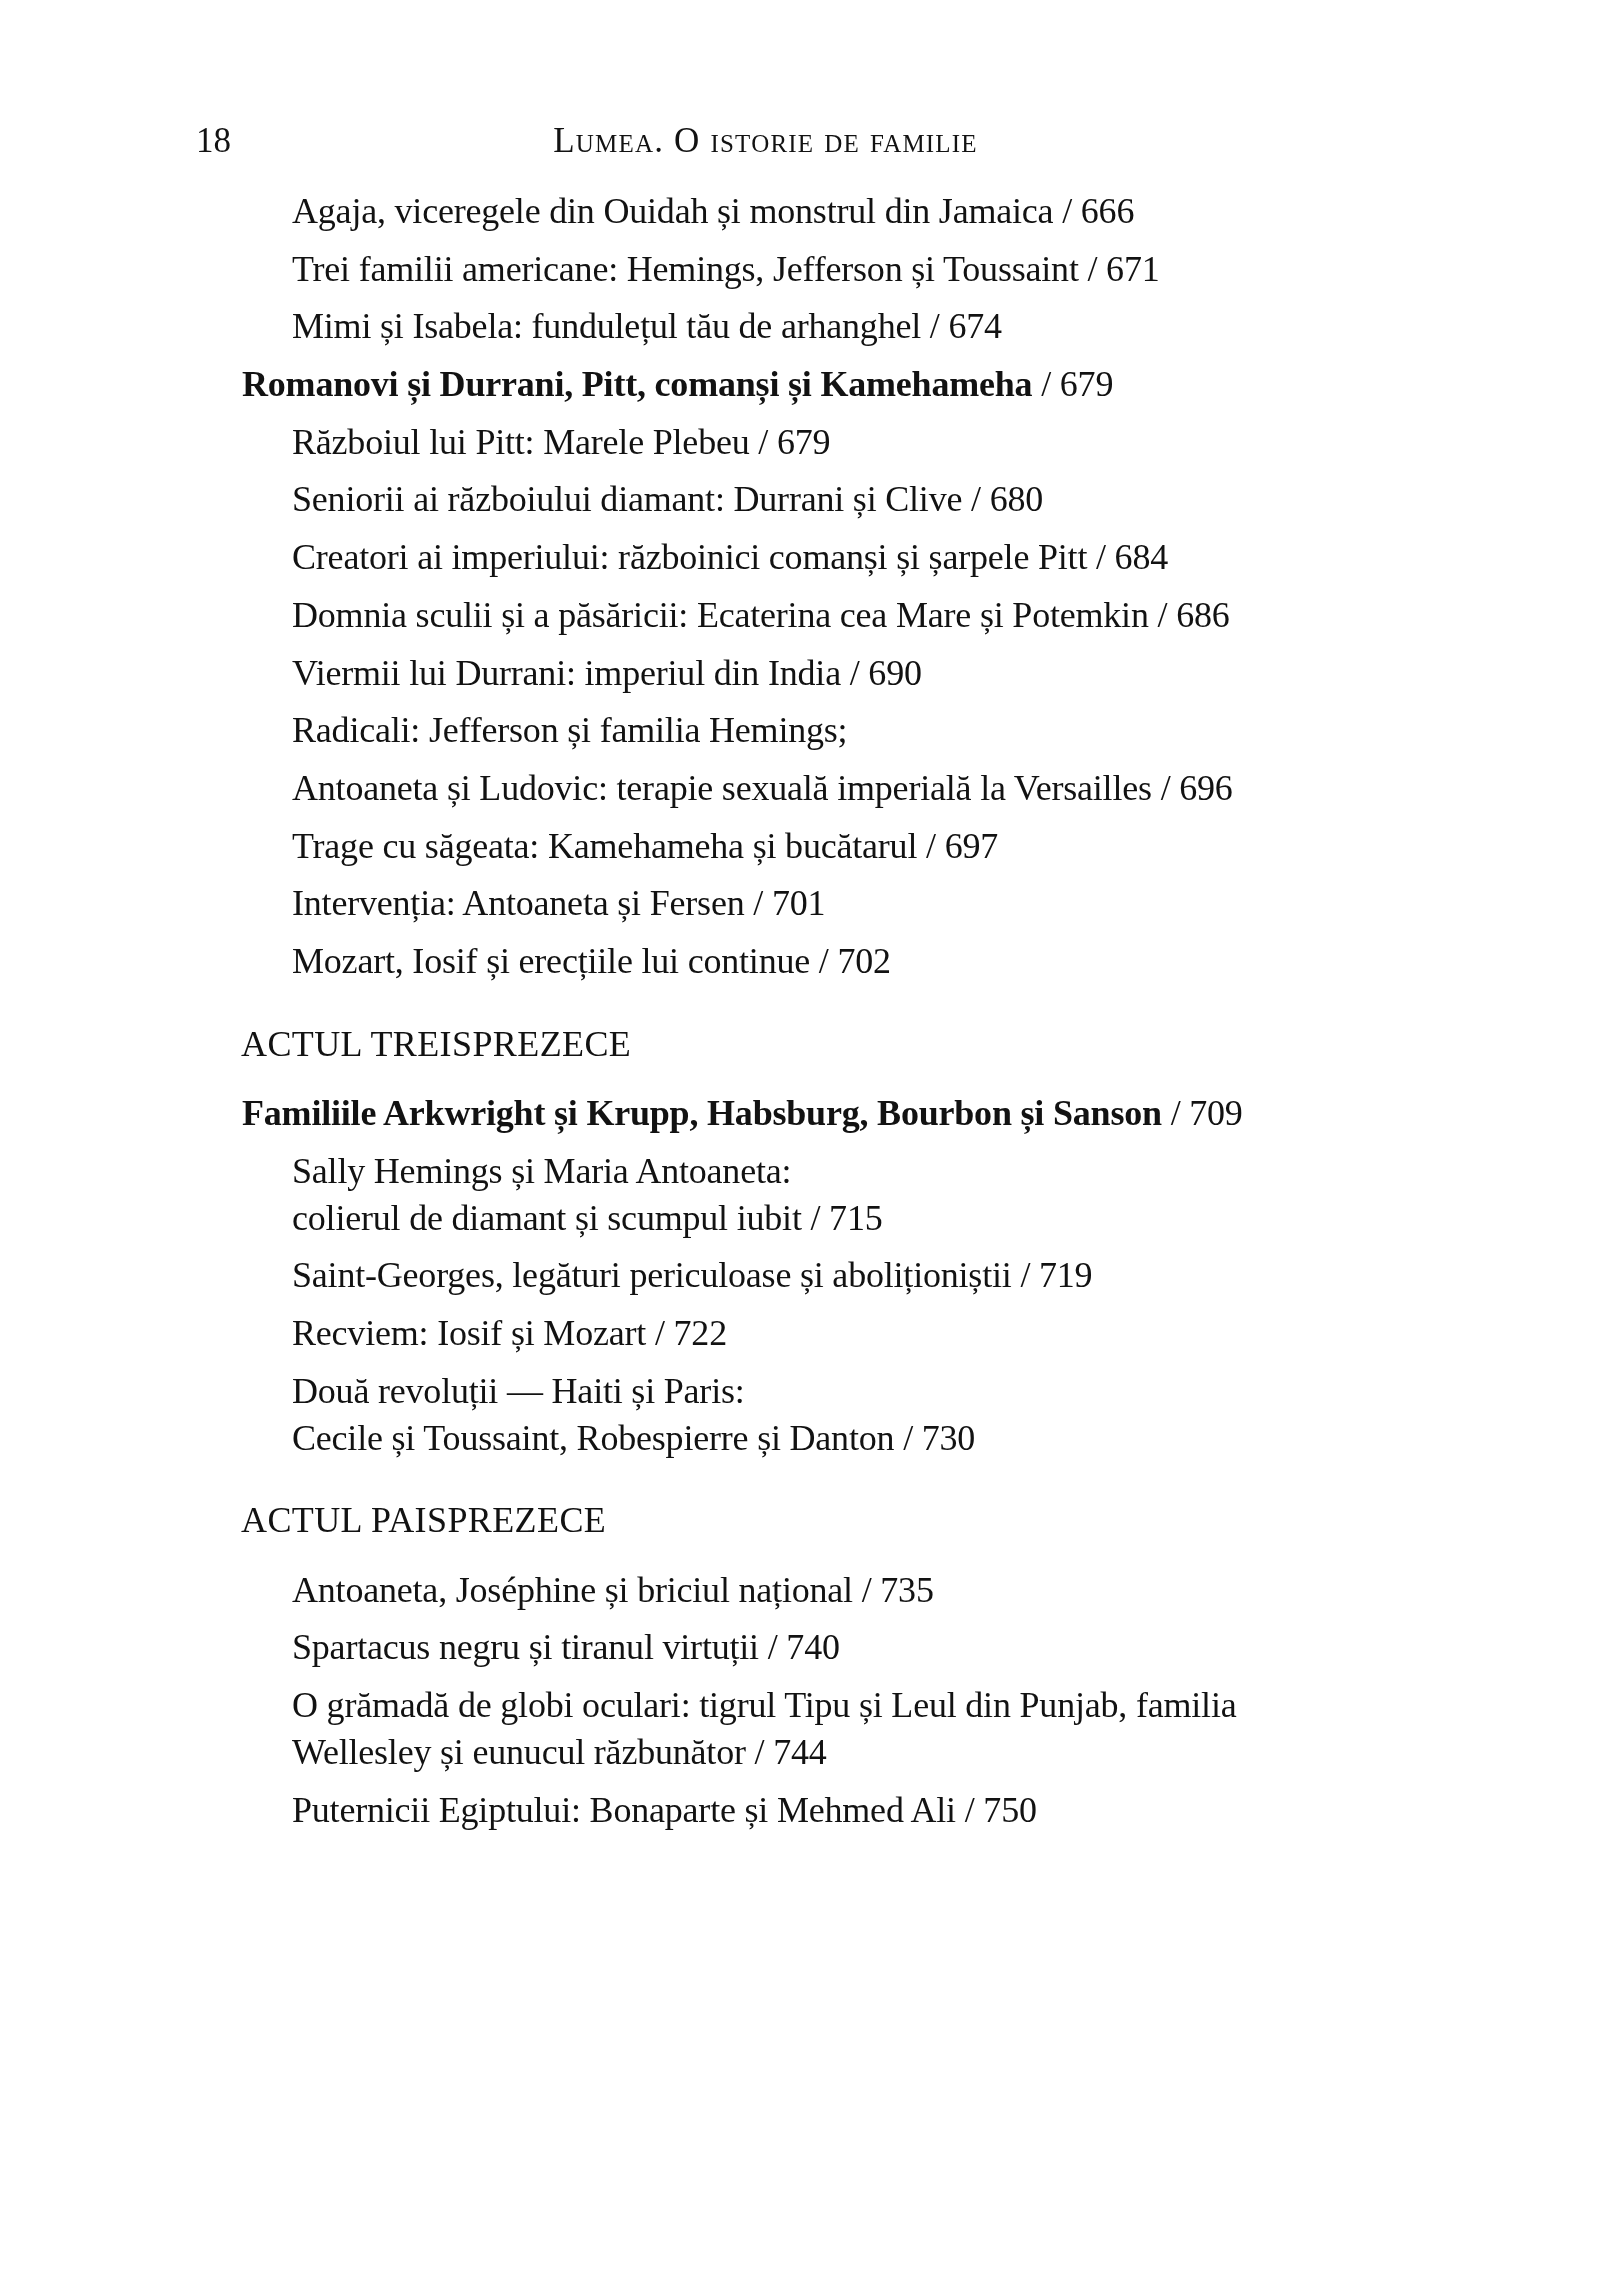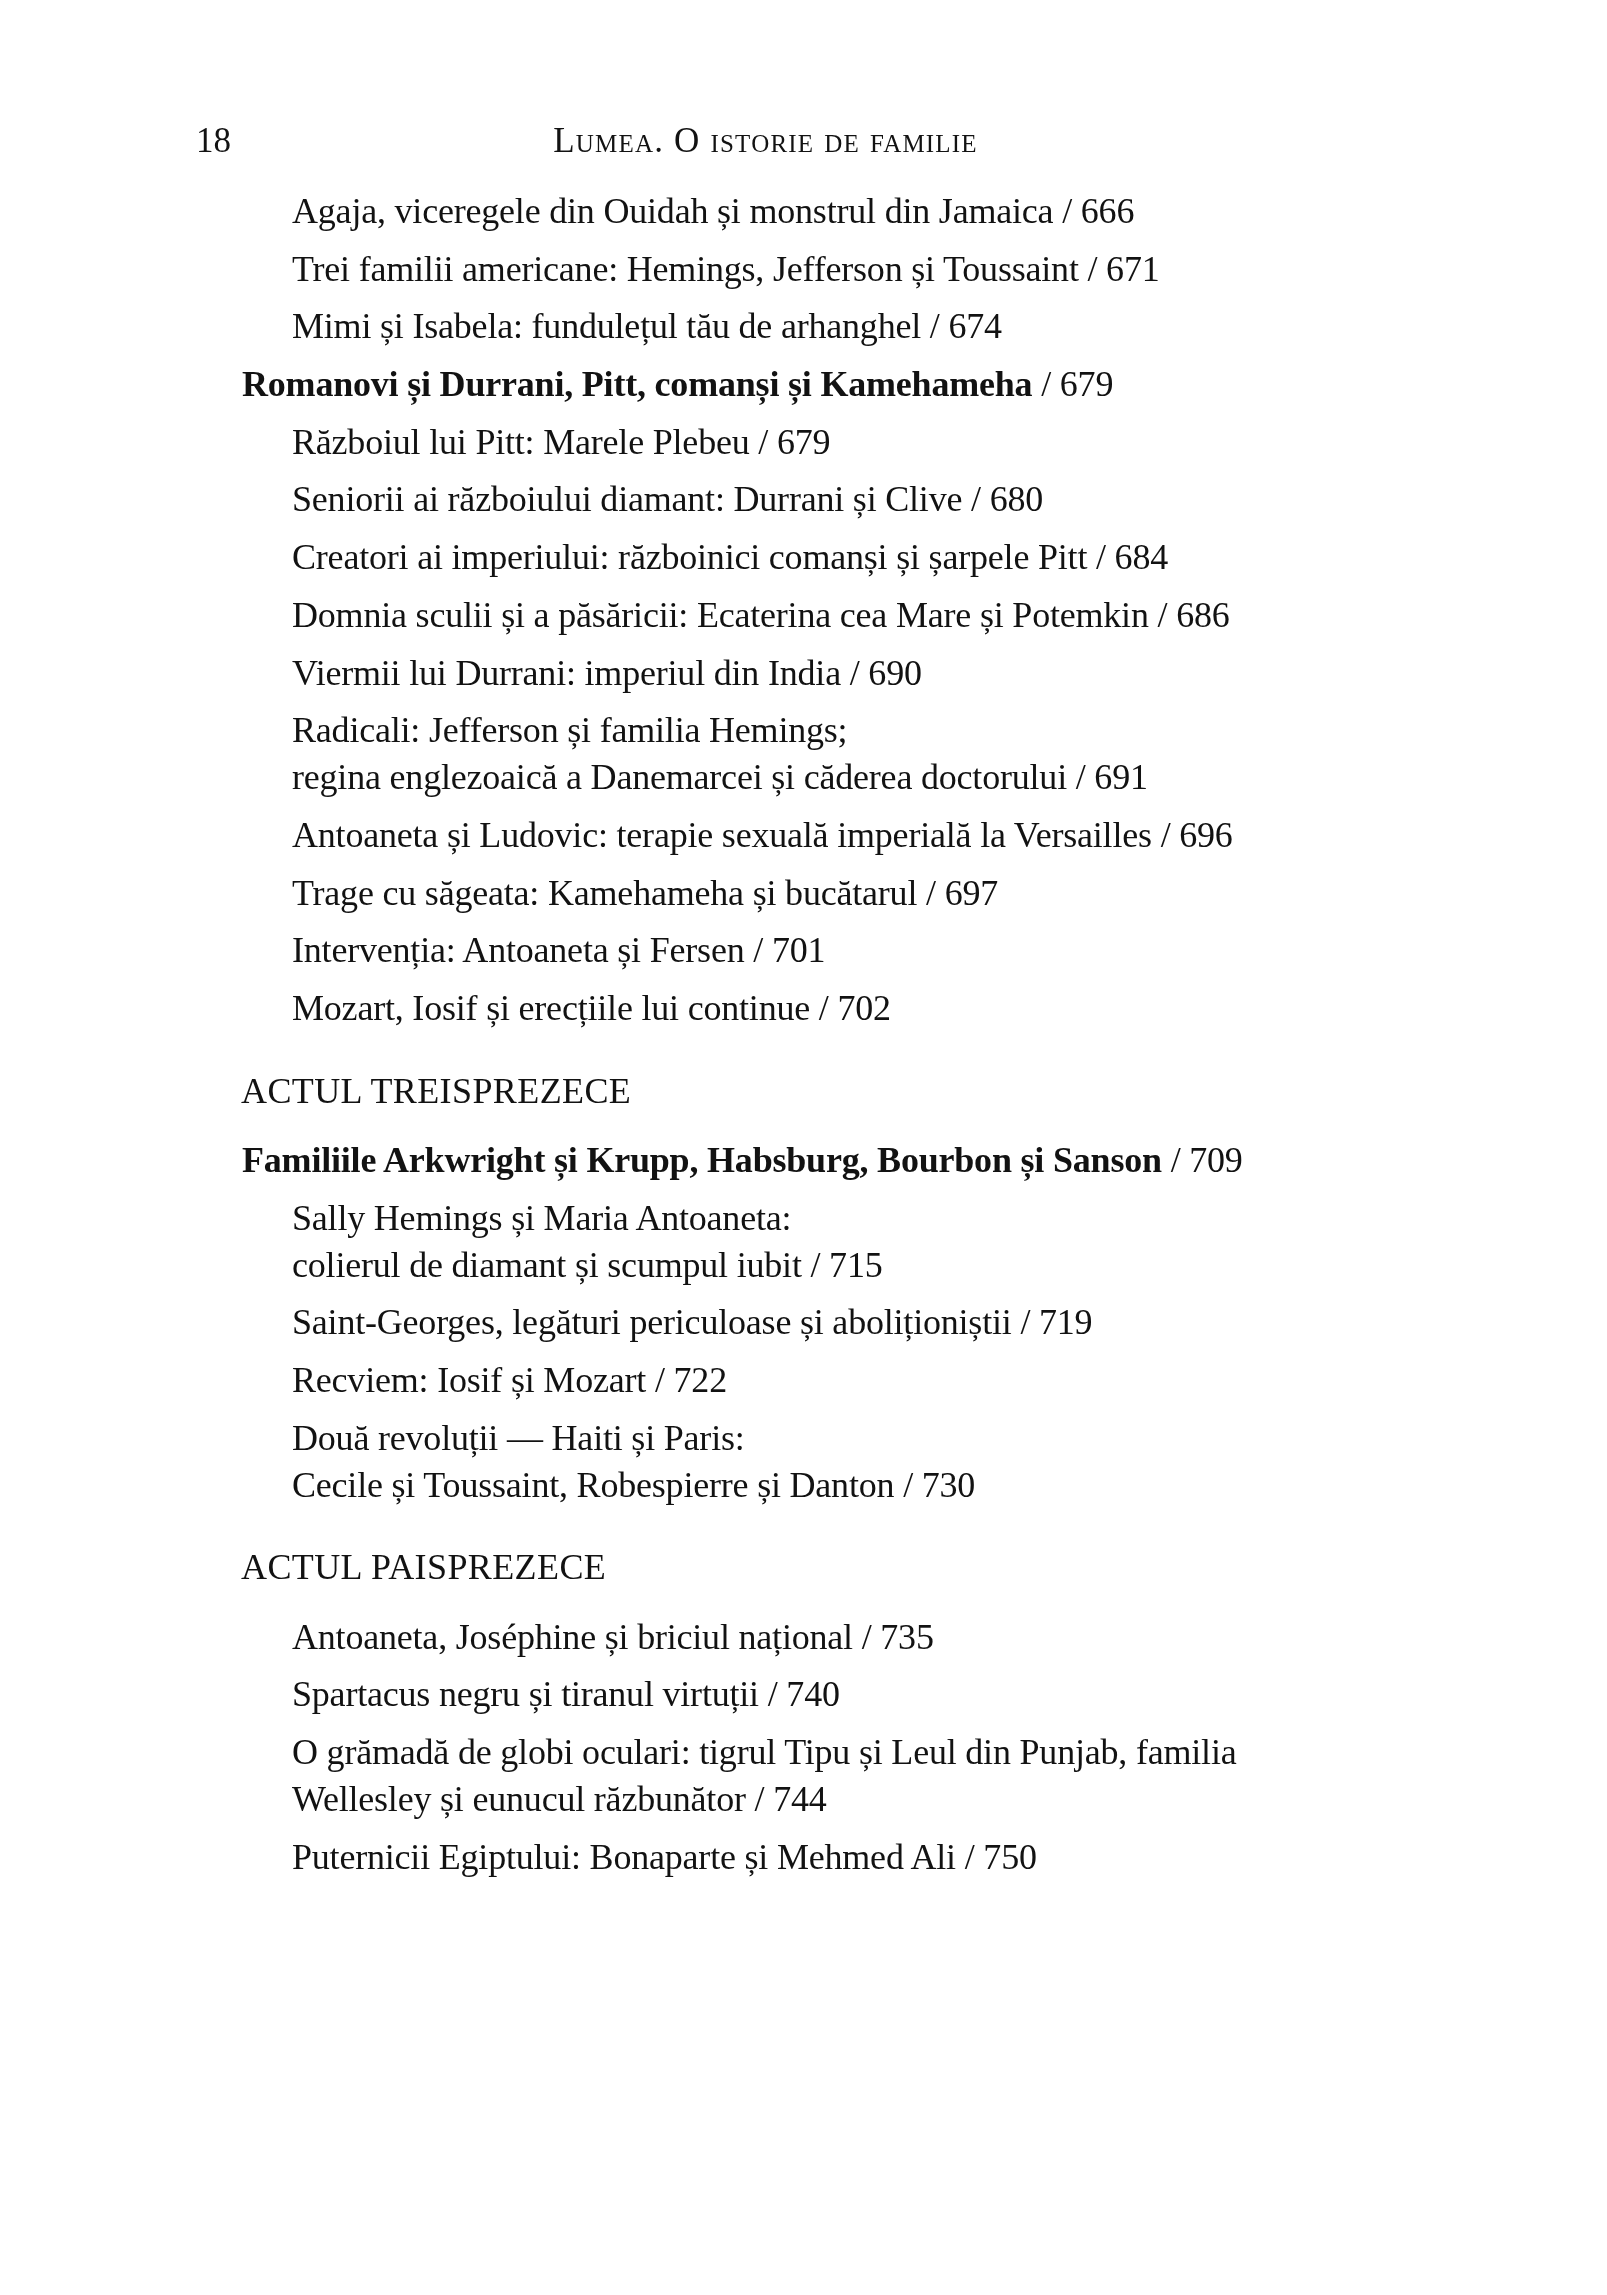--- a/index.html
+++ b/index.html
@@ -104,21 +104,20 @@
         <span class="toc-line"><span class="line-text">Creatori ai imperiului: războinici comanși și șarpele Pitt</span><span class="sep"> / </span><span class="page-ref">684</span></span>
       </li>
       <li class="entry">
         <span class="toc-line"><span class="line-text">Domnia sculii și a păsăricii: Ecaterina cea Mare și Potemkin</span><span class="sep"> / </span><span class="page-ref">686</span></span>
       </li>
       <li class="entry">
         <span class="toc-line"><span class="line-text">Viermii lui Durrani: imperiul din India</span><span class="sep"> / </span><span class="page-ref">690</span></span>
       </li>
       <li class="entry">
         <span class="toc-line"><span class="line-text">Radicali: Jefferson și familia Hemings;</span></span>
-        <span class="toc-line"><span class="line-text">regina englezoaică a Danemarcei și căderea doctorului</span><span class="sep"> / </span><span class="page-ref">691</span></span>
       </li>
       <li class="entry">
         <span class="toc-line"><span class="line-text">Antoaneta și Ludovic: terapie sexuală imperială la Versailles</span><span class="sep"> / </span><span class="page-ref">696</span></span>
       </li>
       <li class="entry">
         <span class="toc-line"><span class="line-text">Trage cu săgeata: Kamehameha și bucătarul</span><span class="sep"> / </span><span class="page-ref">697</span></span>
       </li>
       <li class="entry">
         <span class="toc-line"><span class="line-text">Intervenția: Antoaneta și Fersen</span><span class="sep"> / </span><span class="page-ref">701</span></span>
       </li>

